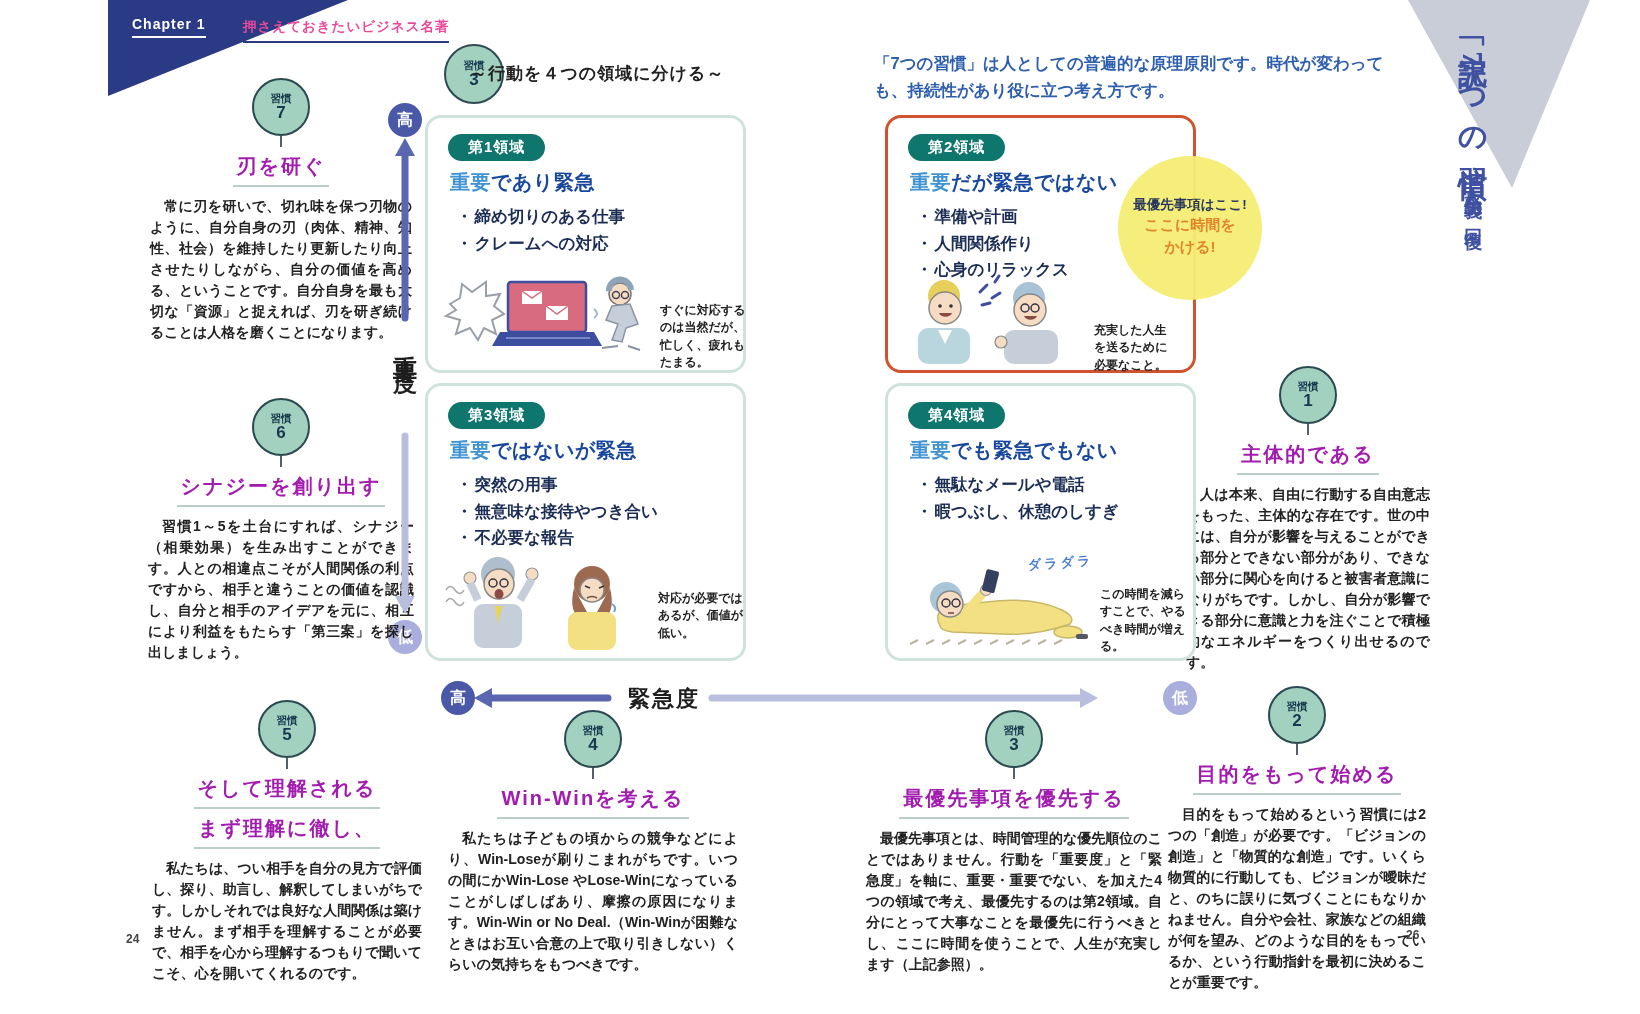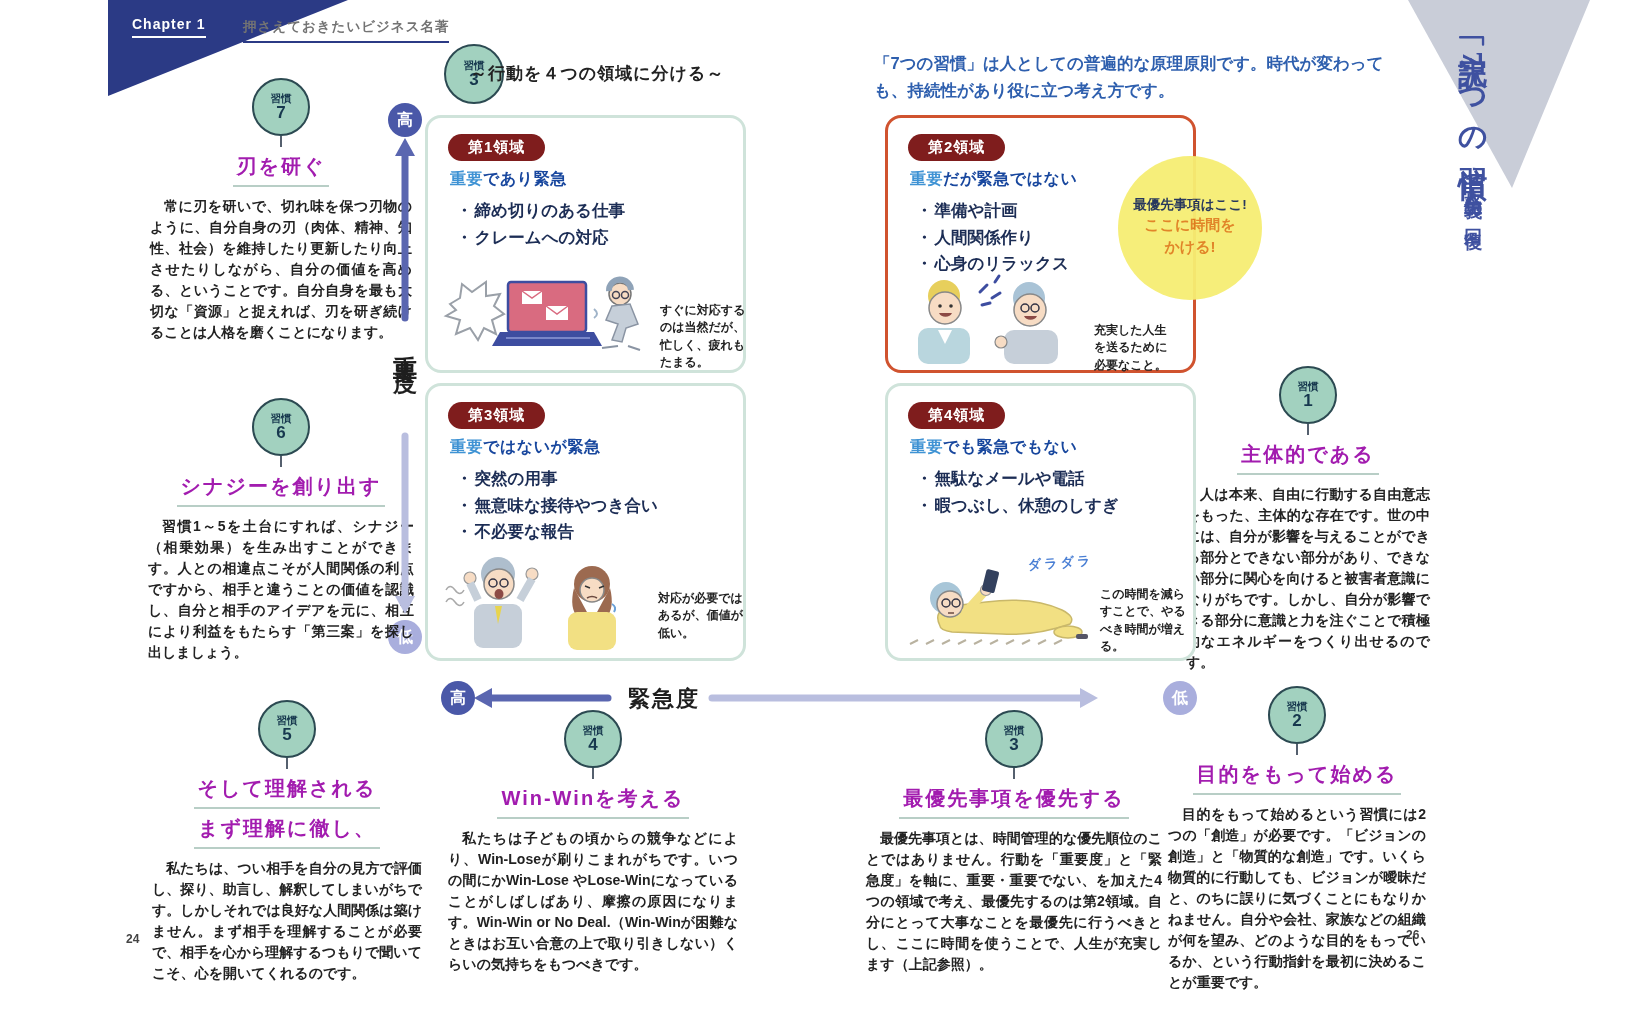--- a/index.html
+++ b/index.html
@@ -3,21 +3,21 @@
 <meta charset="utf-8">
 <style>
   html,body{margin:0;padding:0;background:#fff;}
   .page{position:relative;width:1640px;height:1014px;background:#ffffff;overflow:hidden;
         font-family:"Liberation Sans",sans-serif;color:#1e1e1e;}
   .abs{position:absolute;}
 
   
   .chapter-label{color:#fff;font-size:14px;font-weight:700;letter-spacing:1px;
     border-bottom:2px solid #fff;padding-bottom:4px;}
-  .chapter-subtitle{color:#737373;font-size:13.5px;font-weight:700;letter-spacing:1px;
+  .chapter-subtitle{color:#ec4899;font-size:13.5px;font-weight:700;letter-spacing:1px;
     border-bottom:2px solid #2b3a85;padding-bottom:5px;}
 
   
   .book-title{writing-mode:vertical-rl;font-family:"Liberation Serif",serif;color:#3f51a0;
     letter-spacing:4px;line-height:1.15;}
   .bt-main{font-size:29px;font-weight:600;}
   .bt-sub{font-size:18px;font-weight:600;margin-top:14px;}
 
   .intro{width:520px;font-size:16.5px;font-weight:700;color:#2e5fae;line-height:1.62;margin-left:12px;}
 
@@ -30,23 +30,23 @@
   .hb-num{font-size:17px;font-weight:700;}
   .habit-conn{width:2px;height:11px;background:#55606e;margin:0 auto;}
   .habit-title{display:inline-block;font-size:20px;font-weight:700;color:#a21caf;letter-spacing:2px;
     border-bottom:2px solid #b8cec6;padding:6px 4px 5px;}
   .habit-body{margin-top:9px;text-align:justify;text-indent:1em;font-size:14px;line-height:1.5;
     font-weight:600;color:#222;}
 
   
   .q-box{position:absolute;background:#fff;border:3px solid #cfe3da;border-radius:16px;}
   .q-box.hot{border-color:#d0532f;}
-  .q-pill{display:inline-block;margin:16px 0 0 20px;padding:4px 20px;background:#7f1d1d;color:#fff;
+  .q-pill{display:inline-block;margin:16px 0 0 20px;padding:4px 20px;background:#0f766e;color:#fff;
     border-radius:16px;font-size:15px;font-weight:700;letter-spacing:1px;}
-  .q-title{margin:8px 0 0 22px;font-size:16px;font-weight:700;letter-spacing:.5px;}
+  .q-title{margin:8px 0 0 22px;font-size:20px;font-weight:700;letter-spacing:.5px;}
   .q-title .em{color:#3f93d4;}
   .q-title .rest{color:#18479e;}
   .q-list{margin:7px 0 0 28px;padding:0;list-style:none;font-size:16.5px;font-weight:700;
     color:#1c2d55;line-height:1.62;}
   .q-list li::before{content:"・";margin-right:2px;}
   .q-caption{position:absolute;font-size:12px;font-weight:700;color:#222;line-height:1.45;}
   .q-illus{position:absolute;}
   .sfx{position:absolute;color:#4a7fd4;font-size:13px;font-weight:700;letter-spacing:3px;
     transform:rotate(-4deg);}
 

